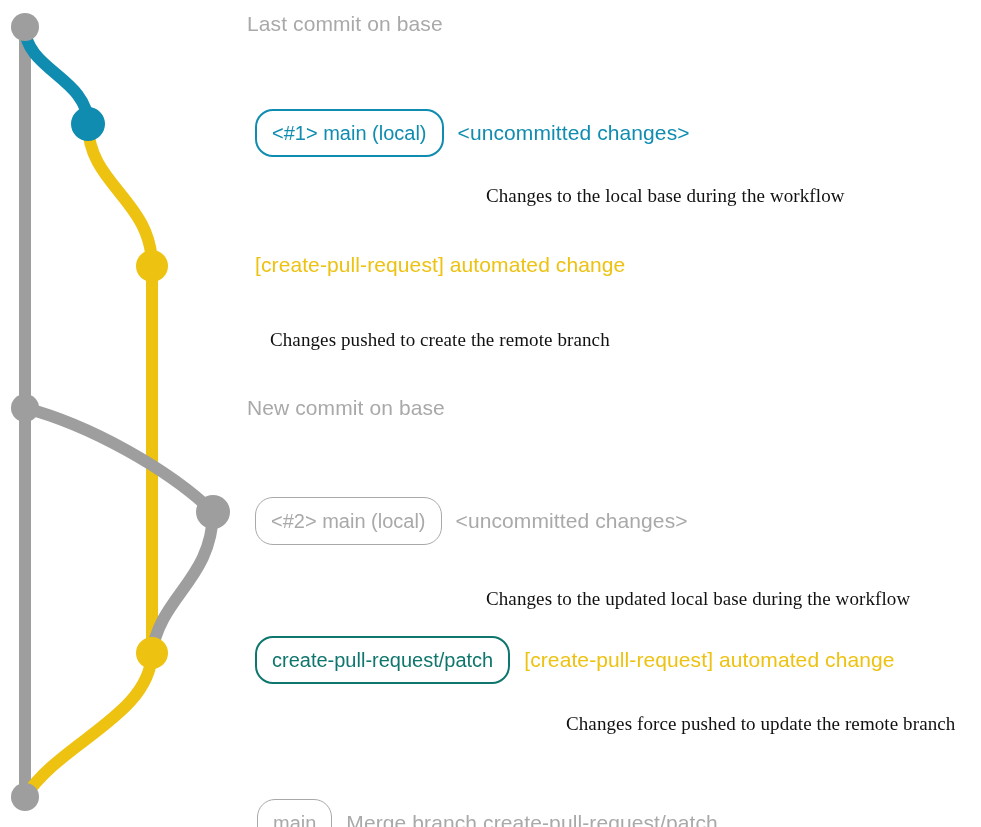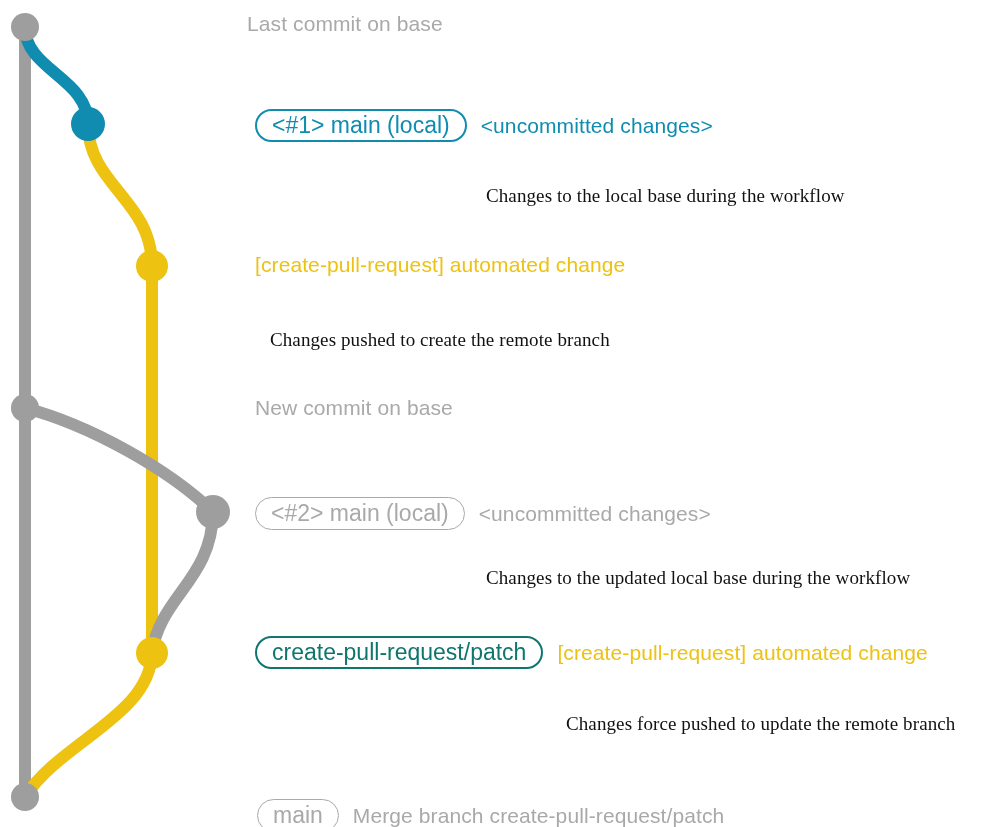--- a/index.html
+++ b/index.html
@@ -48,27 +48,27 @@
     color: #a9a9a9;
     letter-spacing: 0.1px;
   }
 
   
   .ref-badge {
     display: inline-flex;
     align-items: center;
     justify-content: center;
     box-sizing: border-box;
-    height: 33px;
+    height: 48px;
     padding: 0 15px;
     border-radius: 18px;
     border: 2px solid currentColor;
     background: #ffffff;
     font-family: "Liberation Sans", sans-serif;
-    font-size: 23px;
+    font-size: 20px;
     font-weight: 400;
     line-height: 1;
     letter-spacing: 0px;
   }
   .ref-badge.gray   { color: #a9a9a9; border-width: 1.5px; }
   .ref-badge.blue   { color: #0f8cb0; }
   .ref-badge.yellow { color: #0f766e; }
 
   
   .subject {
@@ -132,29 +132,29 @@
     <span class="ref-badge blue">&lt;#1&gt; main (local)</span>
     <span class="subject blue">&lt;uncommitted changes&gt;</span>
   </div>
   <div class="desc" style="left:486px; top:145px;">Changes to the local base during the workflow</div>
 
   <div class="row" style="left:255px; top:253px;">
     <span class="subject yellow" style="margin-left:0;">[create-pull-request] automated change</span>
   </div>
   <div class="desc" style="left:270px; top:289px;">Changes pushed to create the remote branch</div>
 
-  <div class="row" style="left:255px; top:396px;">
+  <div class="row" style="left:247px; top:396px;">
     <span class="heading-text">New commit on base</span>
   </div>
 
   <div class="row" style="left:255px; top:497px;justify-content:center;">
     <span class="ref-badge gray">&lt;#2&gt; main (local)</span>
     <span class="subject gray">&lt;uncommitted changes&gt;</span>
   </div>
-  <div class="desc" style="left:486px; top:527px;">Changes to the updated local base during the workflow</div>
+  <div class="desc" style="left:486px; top:548px;">Changes to the updated local base during the workflow</div>
 
   <div class="row" style="left:255px; top:636px;">
     <span class="ref-badge yellow">create-pull-request/patch</span>
     <span class="subject yellow">[create-pull-request] automated change</span>
   </div>
   <div class="desc" style="left:566px; top:673px;">Changes force pushed to update the remote branch</div>
 
   <div class="row" style="left:257px; top:781px;margin-top:18px;">
     <span class="ref-badge gray">main</span>
     <span class="subject gray">Merge branch create-pull-request/patch</span>

